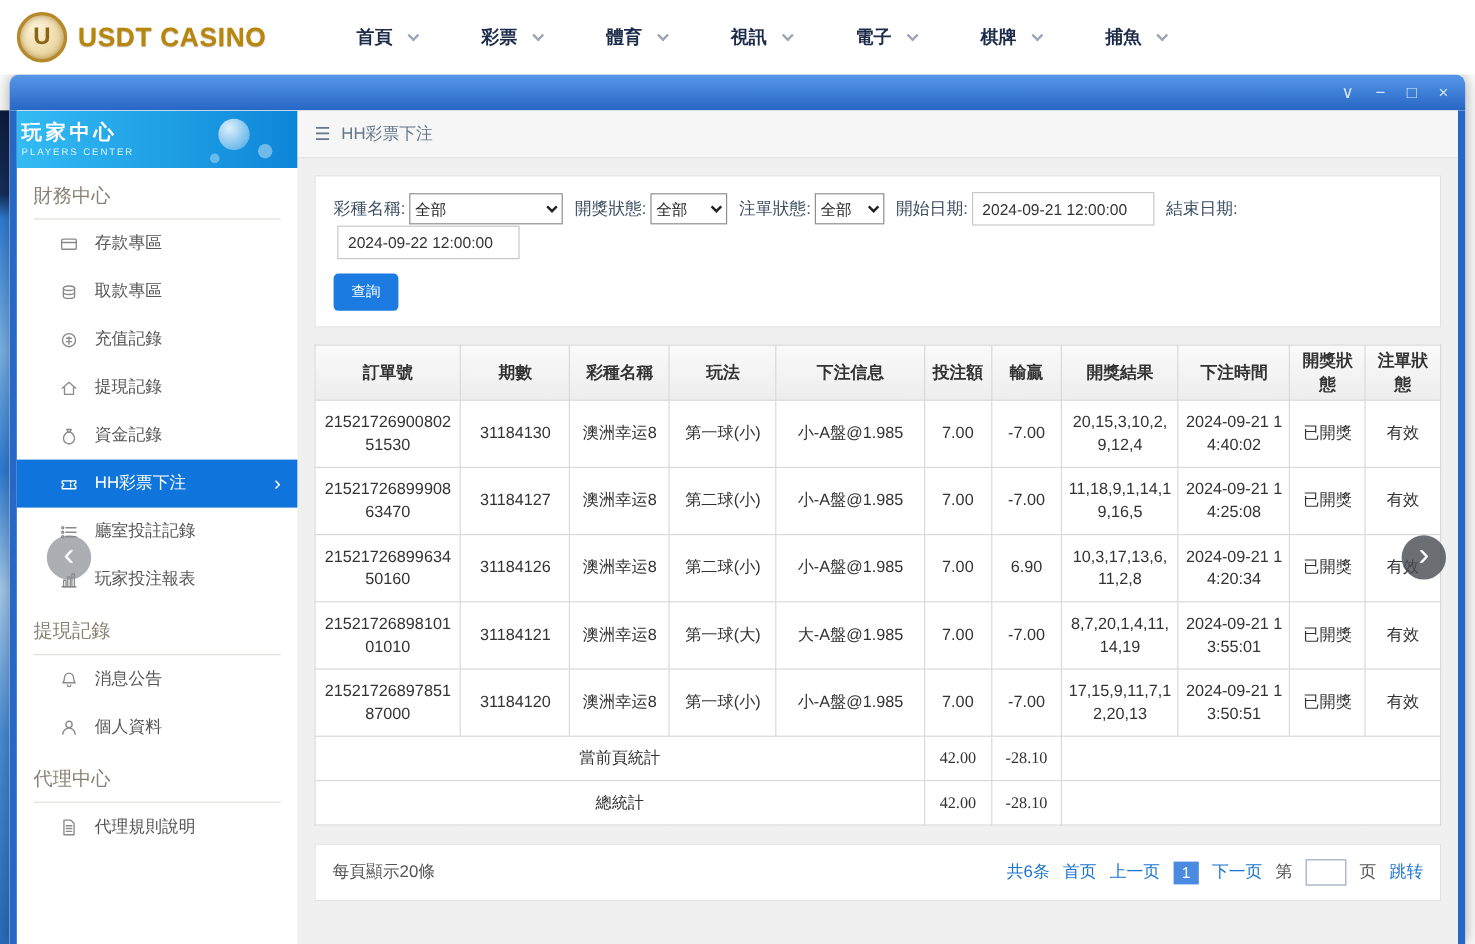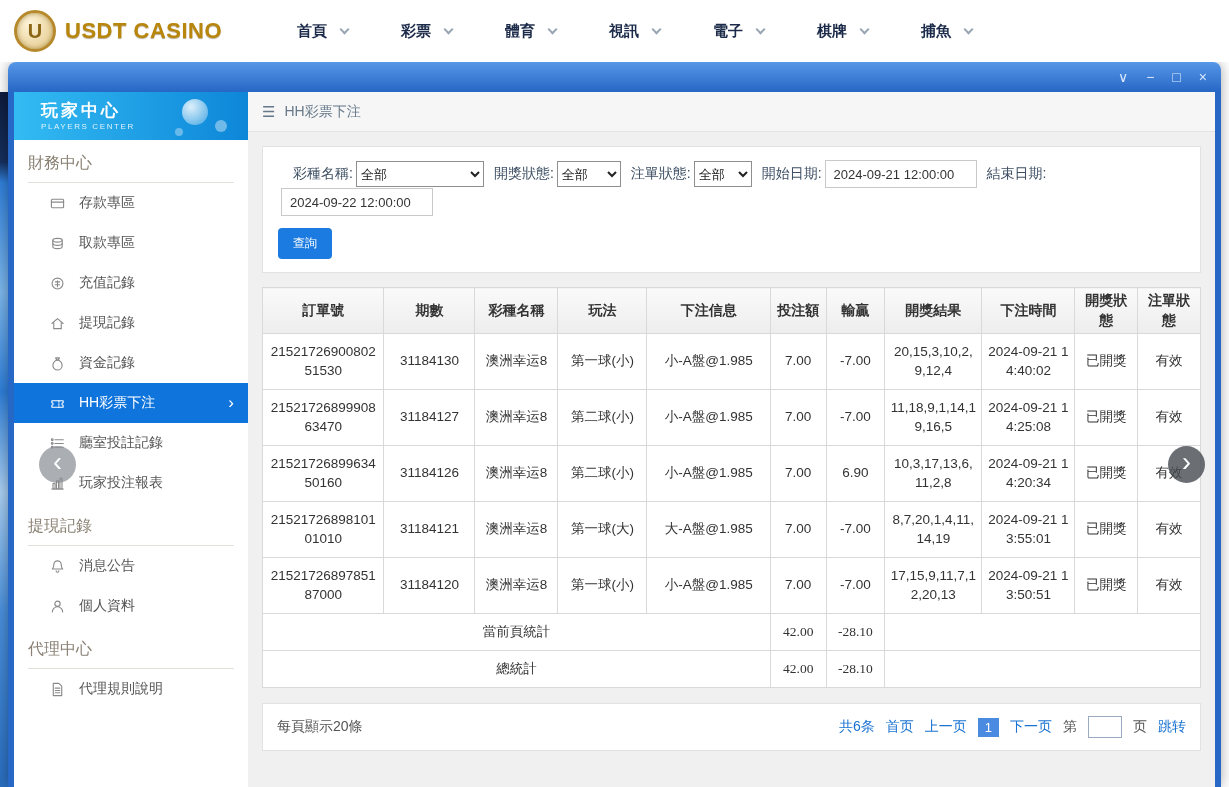--- a/index.html
+++ b/index.html
@@ -35,21 +35,21 @@
     background:linear-gradient(180deg,#5697e8,var(--titlebar,#2767c5));
     display:flex; align-items:center; justify-content:flex-end; padding:0 14px; }
   .win-controls { display:flex; gap:18px; color:#d8e7fb; font-size:14px; }
   .win-controls span { cursor:pointer; line-height:1; }
   .modal-body { flex:1; display:flex; position:relative; overflow:hidden; background:#f0f0f0;
     border-left:6px solid var(--titlebar,#2767c5); border-right:6px solid var(--titlebar,#2767c5); }
 
   
   .sidebar { width:234px; flex-shrink:0; background:#fff; overflow:hidden; }
   .sidebar-header { height:48px; background:linear-gradient(90deg,#33bbf3,#0d86d8);
-    color:#fff; padding:7px 0 0 27px; position:relative; overflow:hidden; }
+    color:#fff; padding:7px 0 0 4px; position:relative; overflow:hidden; }
   .sb-title { font-size:17px; font-weight:bold; letter-spacing:3px; }
   .sb-subtitle { font-size:8px; letter-spacing:1.6px; opacity:.85; }
   .sb-deco { position:absolute; right:40px; top:7px; width:26px; height:26px; border-radius:50%;
     background:radial-gradient(circle at 35% 30%, rgba(255,255,255,.85), rgba(255,255,255,.2));
     box-shadow:26px 14px 0 -7px rgba(255,255,255,.4), -16px 20px 0 -9px rgba(255,255,255,.35); }
   .section-title { margin:13px 14px 0; padding-bottom:8px; border-bottom:1px solid #e3e0da;
     color:#8a8174; font-size:16px; }
   .side-item { display:flex; align-items:center; height:40px; padding:0 14px 0 36px;
     color:#555; font-size:14px; gap:14px; cursor:pointer; position:relative; }
   .side-item .icon { display:flex; }
@@ -62,21 +62,21 @@
   
   .main { flex:1; display:flex; flex-direction:column; min-width:0; }
   .main-header { height:40px; flex-shrink:0; background:#f6f6f6; border-bottom:1px solid #e3e3e3;
     display:flex; align-items:center; gap:9px; padding:0 14px; color:#66788a; font-size:14px; }
   .hamburger { font-size:15px; cursor:pointer; }
   .content { flex:1; padding:14px; overflow:hidden; }
 
   .filter-panel { background:#fff; border:1px solid #e2e2e2; padding:13px 15px; }
   .filter-row { display:flex; align-items:center; flex-wrap:wrap; font-size:14px; color:#3d4f63; }
   .filter-row label { margin-left:10px; }
-  .filter-row label:first-child { margin-left:15px; }
+  .filter-row label:first-child { margin-left:0; }
   select { height:26px; border:1px solid #8f8f8f; background:#fff; font-size:13px;
     margin-left:3px; color:#222; }
   .sel-lottery { width:128px; } .sel-status { width:64px; } .sel-order { width:58px; }
   .date-input { width:152px; height:28px; border:1px solid #c9c9c9; padding:0 8px;
     font-size:13px; color:#333; margin-left:3px; }
   .search-btn { margin-top:12px; background:var(--accent,#1c7be0); color:#fff; border:none;
     border-radius:4px; padding:7px 15px; font-size:12px; cursor:pointer; display:block; }
 
   .orders-table { width:100%; border-collapse:collapse; margin-top:14px; background:#fff;
     table-layout:fixed; font-size:13.5px; color:#333; }

